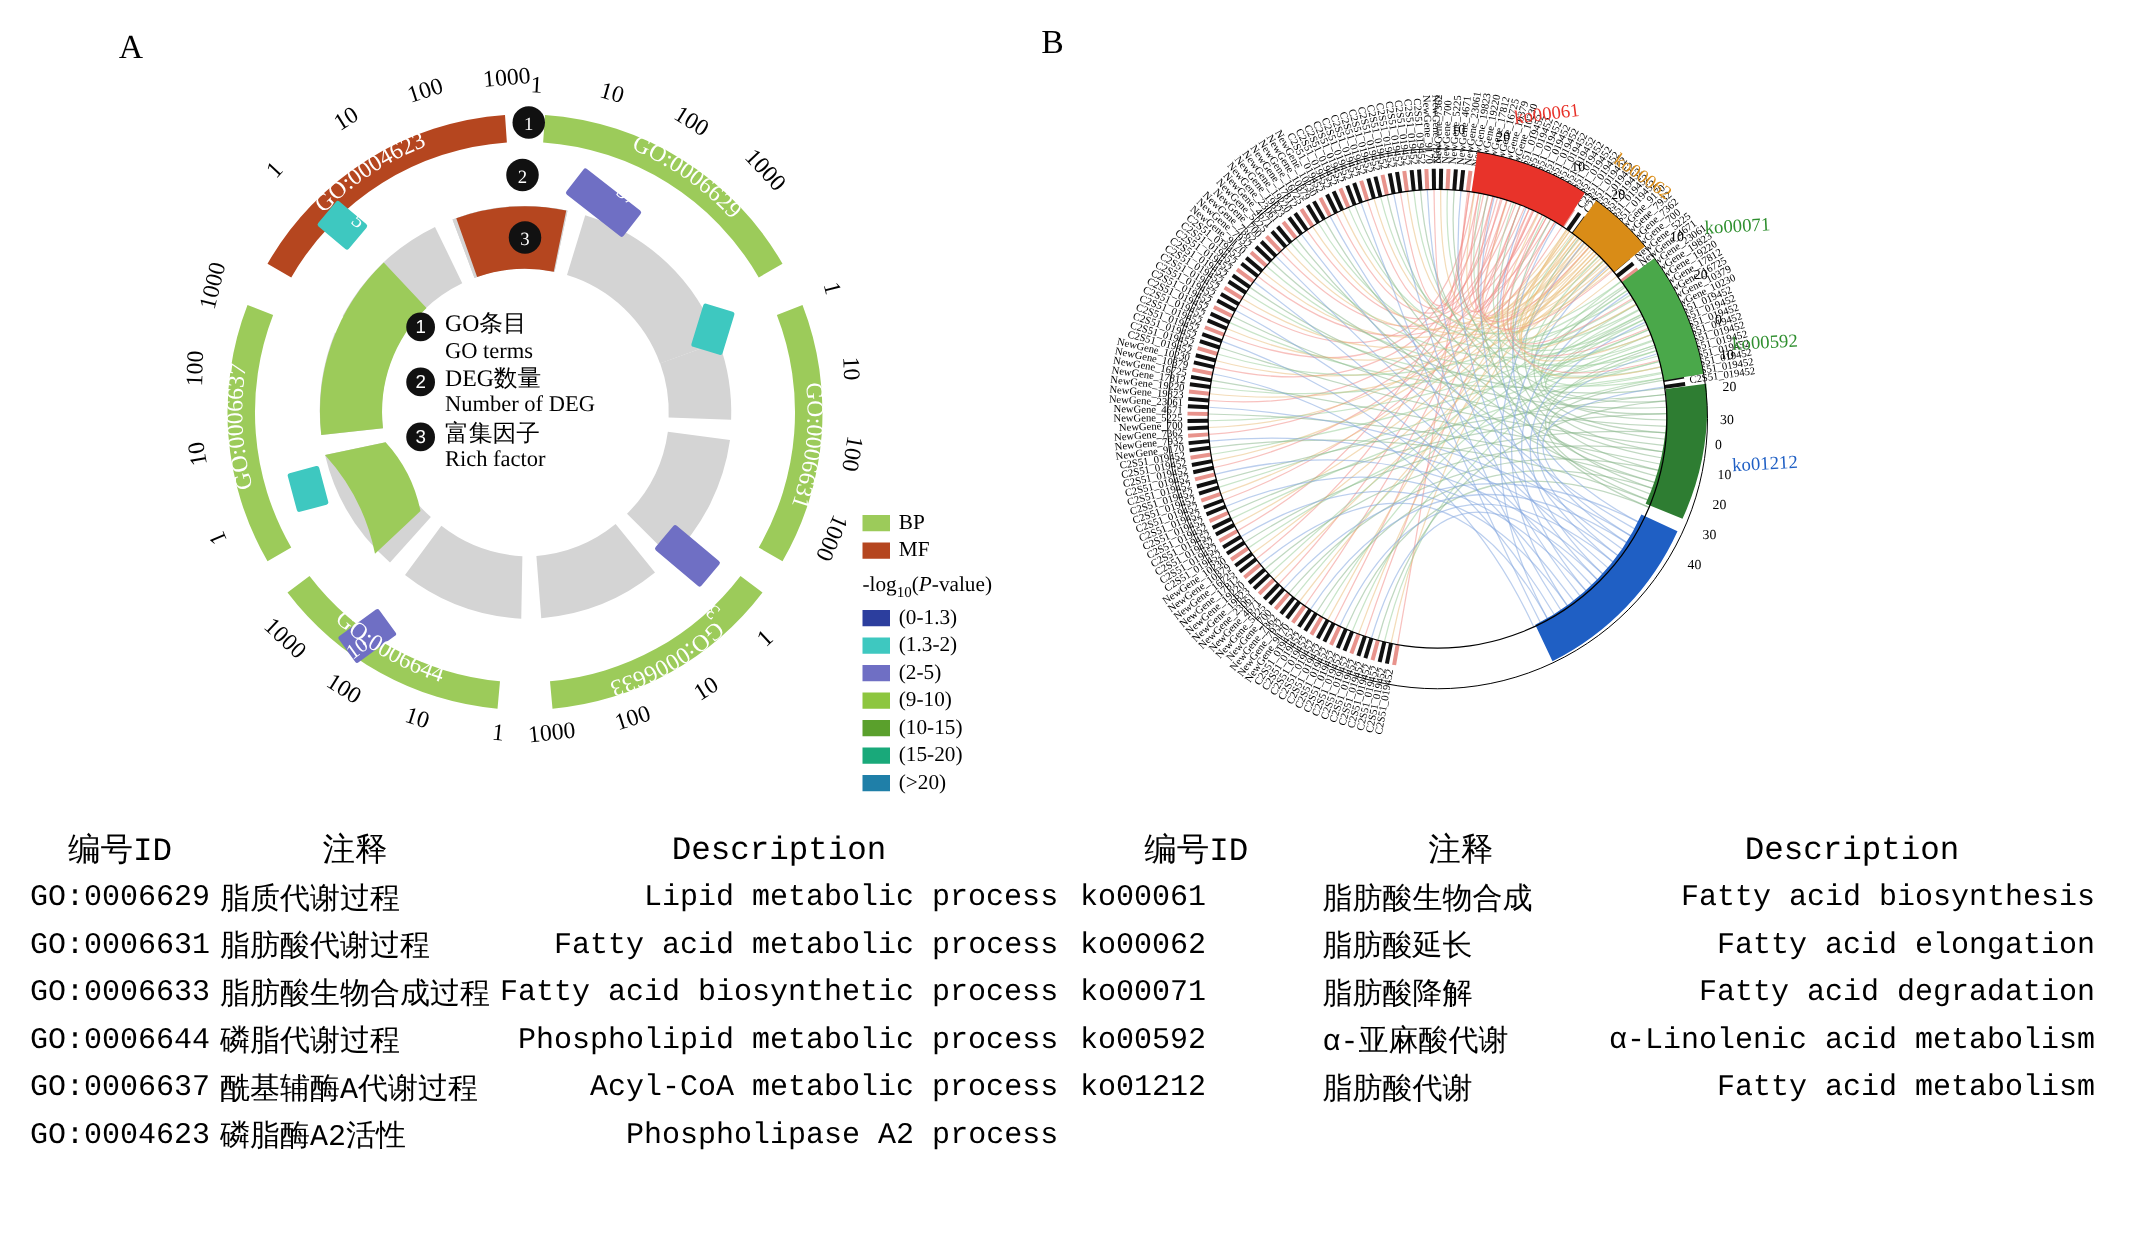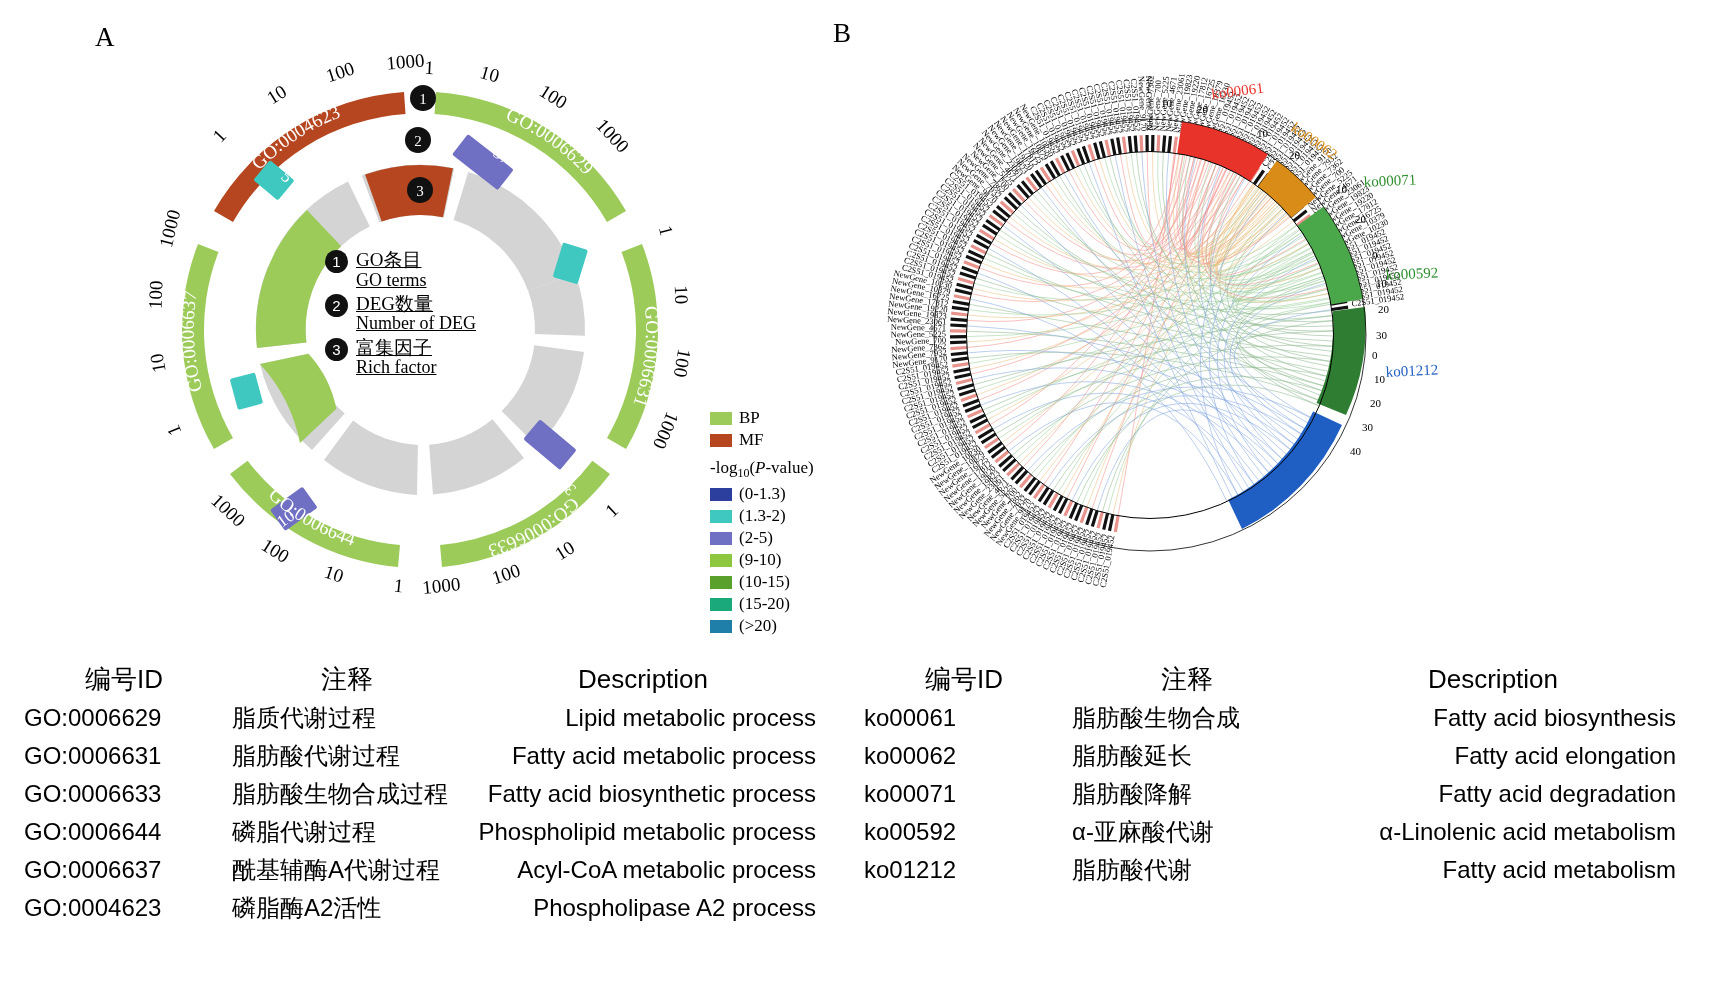--- a/index.html
+++ b/index.html
@@ -6,44 +6,44 @@
   body{width:1714px;height:1006px;font-family:"Liberation Serif",serif;color:#000;overflow:hidden;position:relative;}
   .panel-label{position:absolute;font-size:27px;font-family:"Liberation Serif",serif;}
   #panelA-label{left:95px;top:22px;}
   #panelB-label{left:833px;top:18px;}
 
   
   #circosA{position:absolute;left:55px;top:10px;width:730px;height:640px;}
   #circosB{position:absolute;left:820px;top:0px;width:660px;height:660px;}
 
   
-  #legendA{position:absolute;left:710px;top:408px;width:150px;font-size:17px;}
+  #legendA{position:absolute;left:690px;top:408px;width:150px;font-size:17px;}
   .leg-row{display:flex;align-items:center;margin-bottom:2px;}
   .leg-swatch{width:22px;height:13px;margin-right:7px;display:inline-block;}
   .leg-title{font-size:17px;margin:8px 0 3px 0;}
 
   
-  .tbl{position:absolute;font-family:Liberation Sans, sans-serif;}
+  .tbl{position:absolute;font-family:Liberation Mono, monospace;}
   #tableA{left:20px;top:660px;width:800px;}
   #tableB{left:860px;top:660px;width:820px;}
   .tbl table{border-collapse:collapse;width:100%;}
   .tbl th{font-weight:normal;font-size:26px;padding:2px 4px;text-align:center;}
   .tbl td{font-size:24px;padding:3px 4px;white-space:nowrap;}
   .col-id{width:200px;text-align:left;}
   .col-zh{width:230px;text-align:left;}
   .col-desc{text-align:right;}
   .tbl th.col-id{text-align:center;}
   .tbl th.col-zh{text-align:center;margin-top:20px;}
   .tbl th.col-desc{text-align:center;}
 
   
   .center-item{display:flex;align-items:flex-start;margin-bottom:4px;}
   .num-circle{width:23px;height:23px;border-radius:50%;background:#111;color:#fff;font-size:15px;
     display:flex;align-items:center;justify-content:center;margin-right:8px;flex:0 0 auto;font-family:"Liberation Sans",sans-serif;}
-  .center-text{font-size:18px;line-height:1.08;text-decoration:underline;}
+  .center-text{font-size:18px;line-height:1.08;}
   .center-text .zh{font-size:19px;}
   #centerA{position:absolute;left:325px;top:250px;width:210px;}
   svg{display:block;overflow:visible;}
   text{font-family:"Liberation Serif",serif;}
 </style>
 </head>
 <body>
 
 <div class="panel-label" id="panelA-label">A</div>
 <div class="panel-label" id="panelB-label">B</div>

